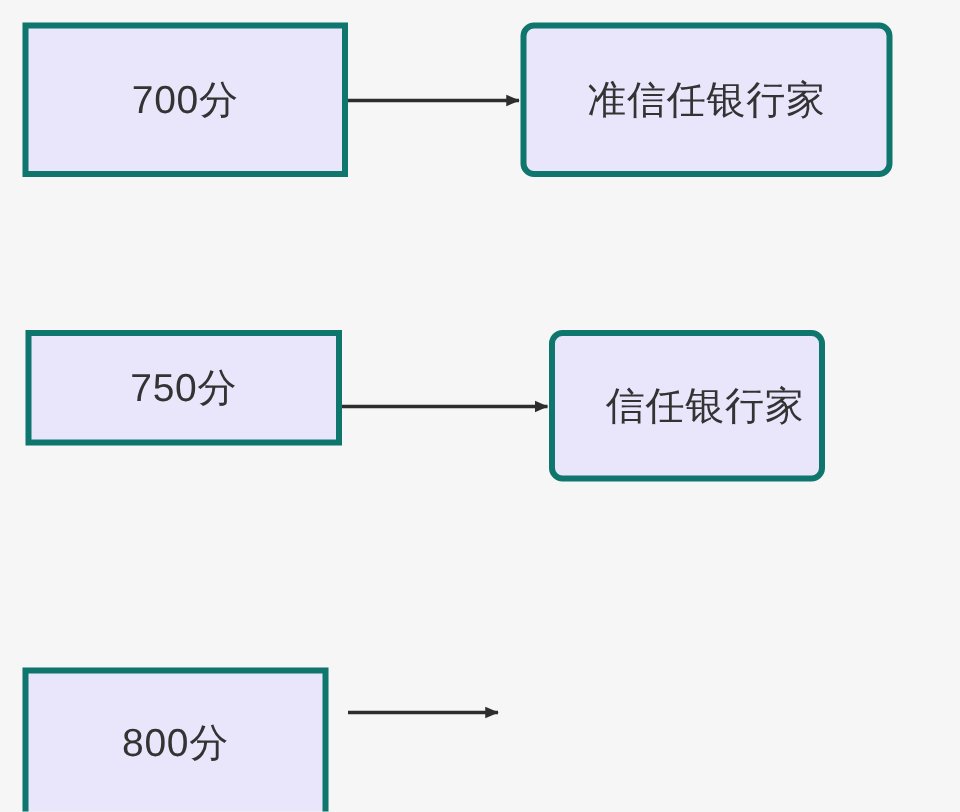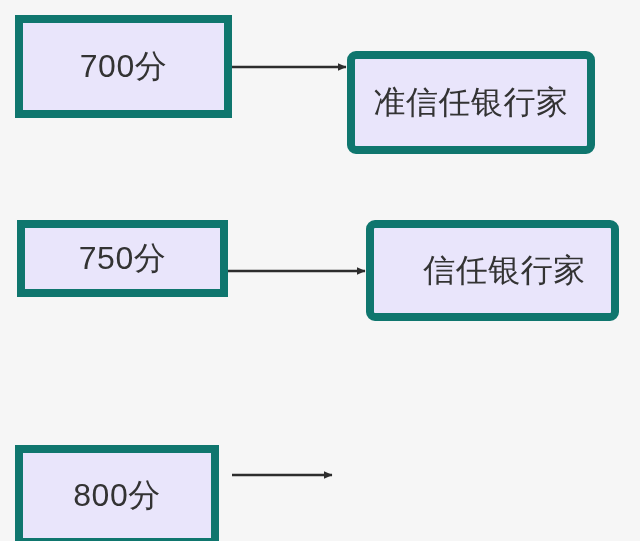--- a/index.html
+++ b/index.html
@@ -20,26 +20,26 @@
     left: 0;
     top: 0;
     width: 640px;
     height: 541px;
   }
 
   .node {
     position: absolute;
     box-sizing: border-box;
     background: #e9e5fb;
-    border: 8px solid #0f766e;
+    border: 4px solid #0f766e;
     display: flex;
     align-items: center;
     justify-content: center;
     color: #333333;
-    font-size: 32px;
+    font-size: 26px;
     line-height: 1.1;
     letter-spacing: 0.5px;
     white-space: nowrap;
     user-select: none;
   }
 
   .node.score {
     border-radius: 0px;
   }
 
@@ -52,25 +52,25 @@
     left: 0;
     top: 0;
     width: 640px;
     height: 541px;
     pointer-events: none;
     overflow: visible;
   }
 
   
   #node-score-1 { left: 15px;  top: 15px;  width: 217px; height: 103px; }
-  #node-role-1  { left: 347px; top: 15px;  width: 248px; height: 103px; margin-top: 36px; }
+  #node-role-1  { left: 347px; top: 15px;  width: 248px; height: 103px; }
 
   
   #node-score-2 { left: 17px;  top: 220px; width: 211px; height: 77px; }
-  #node-role-2  { left: 366px; top: 220px; width: 253px; height: 101px; padding-left: 24px; }
+  #node-role-2  { left: 366px; top: 220px; width: 184px; height: 101px; padding-left: 24px; }
 
   
   #node-score-3 { left: 15px;  top: 445px; width: 204px; height: 101px; }
   #node-role-3  { left: 333px; top: 425px; width: 288px; height: 101px; }
 </style>
 </head>
 <body>
 
 <div id="diagram-canvas">
 

